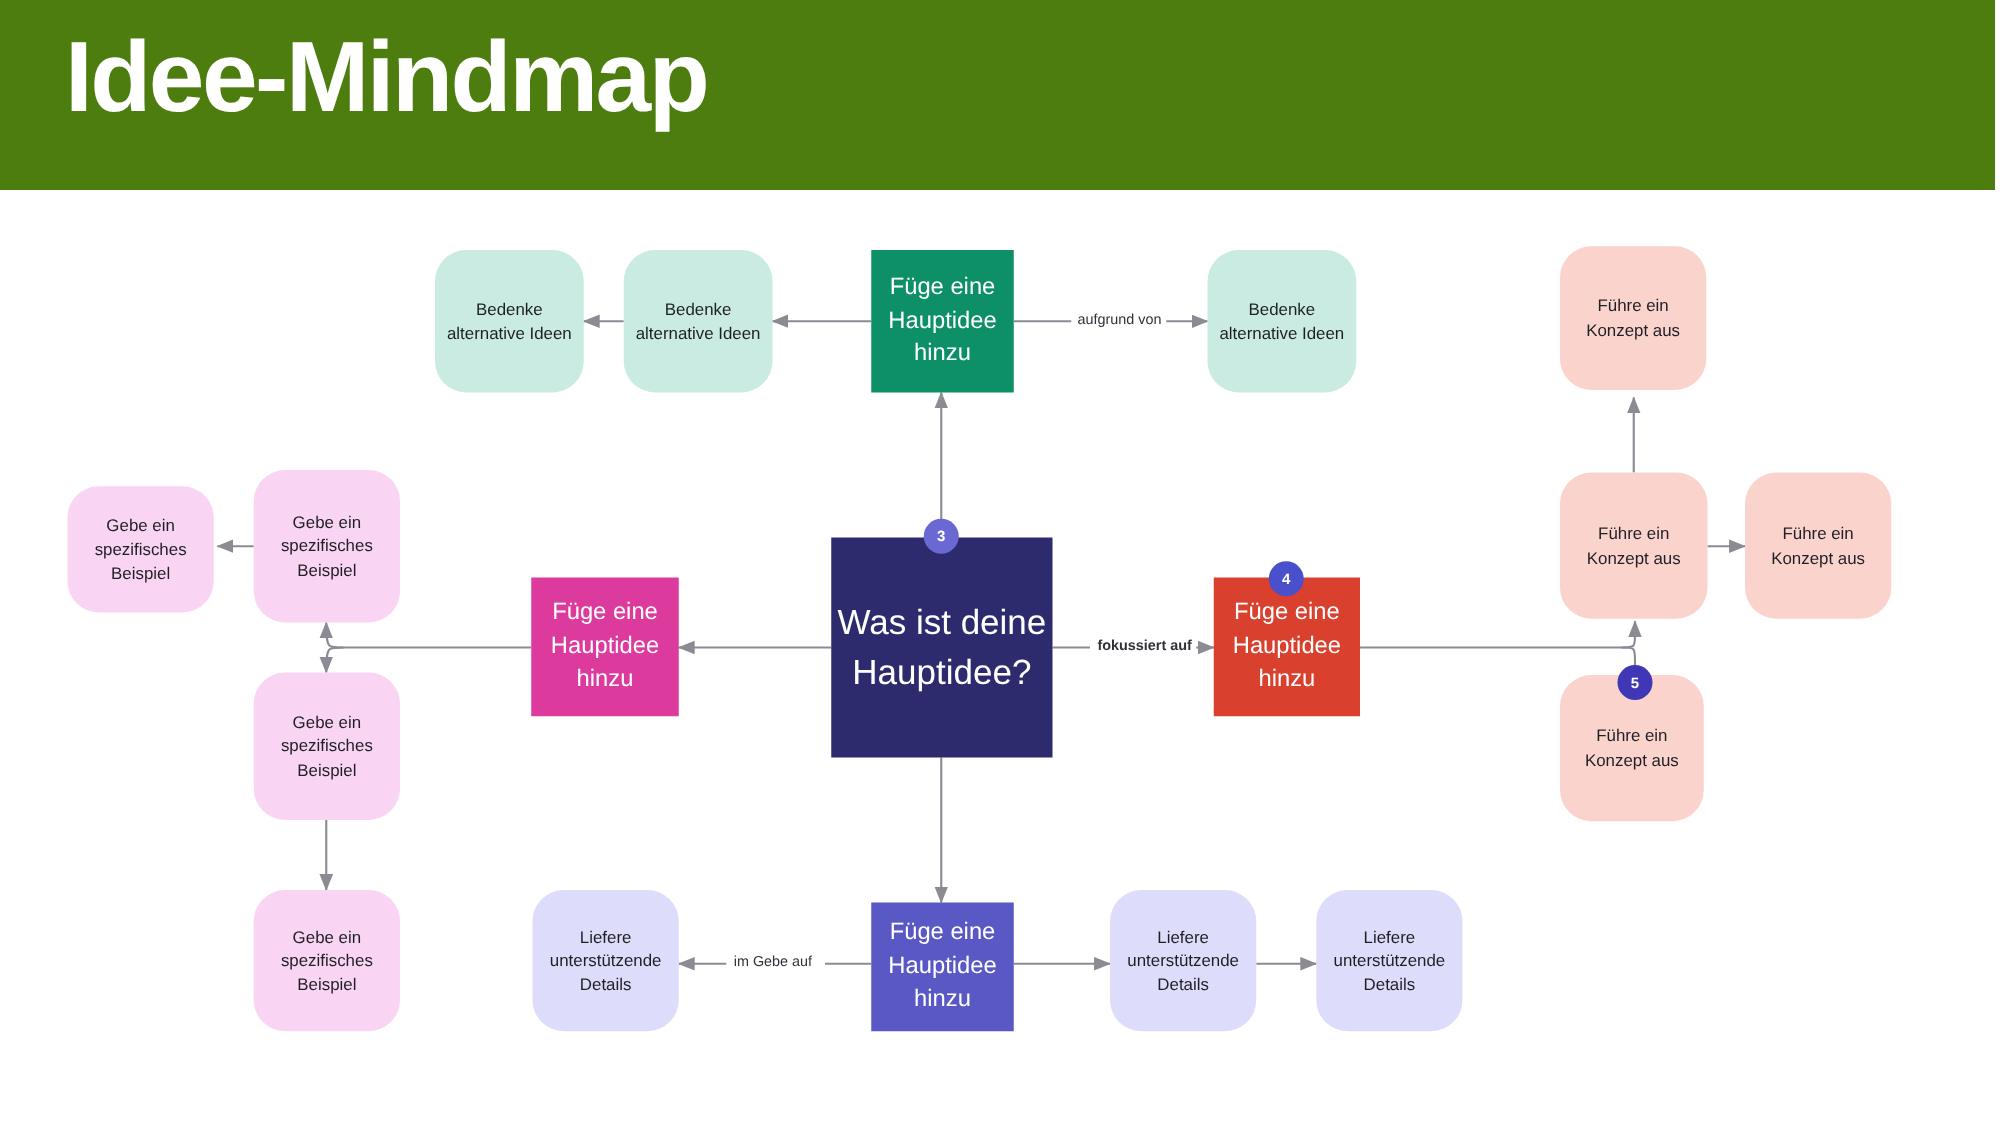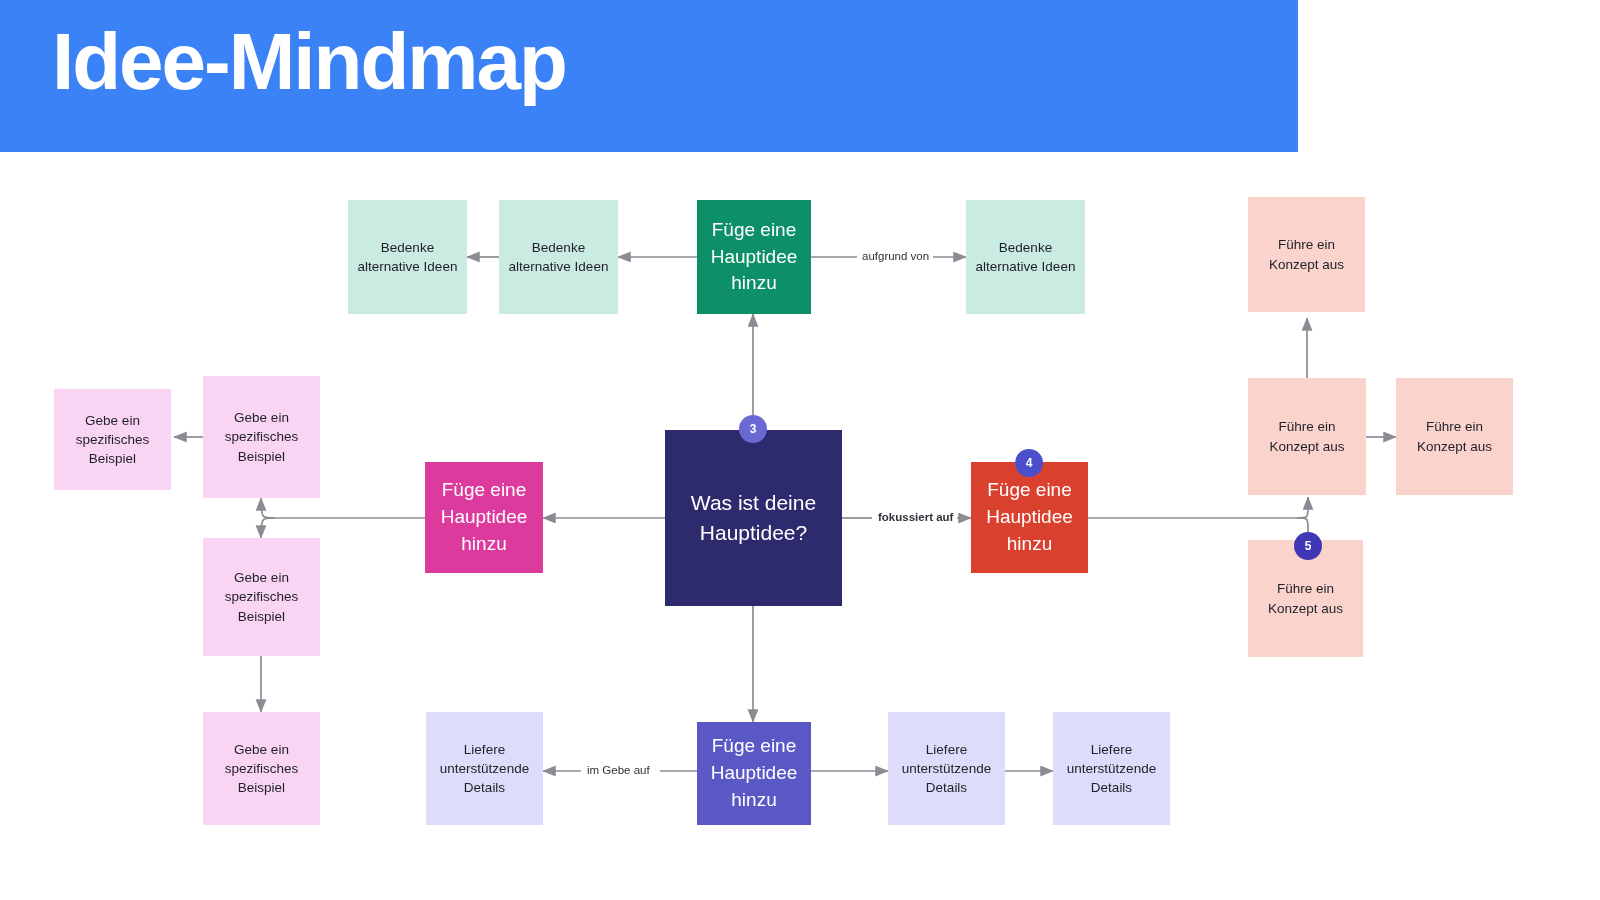--- a/index.html
+++ b/index.html
@@ -13,23 +13,23 @@
     overflow: hidden;
     font-family: "Liberation Sans", sans-serif;
     position: relative;
   }
 
   
   #header-banner {
     position: absolute;
     left: 0;
     top: 0;
-    width: 1298px;
+    width: 1596px;
     height: 152px;
-    background: #3b82f6;
+    background: #4d7c0f;
     box-sizing: border-box;
   }
   #header-title {
     position: absolute;
     left: 52px;
     top: 18px;
     font-size: 80px;
     font-weight: bold;
     color: #ffffff;
     letter-spacing: -2px;
@@ -66,24 +66,25 @@
     white-space: pre-line;
   }
   .node-primary {
     color: #ffffff;
     font-size: 19px;
     justify-content: center;
   }
   .node-leaf {
     color: #1f1f26;
     font-size: 13.5px;
+    border-radius: 25px;
   }
   .node-center {
     color: #ffffff;
-    font-size: 21px;
+    font-size: 28px;
     align-items: center;
   }
 
   
   .badge {
     position: absolute;
     width: 28px;
     height: 28px;
     border-radius: 50%;
     background: #4e47c4;

